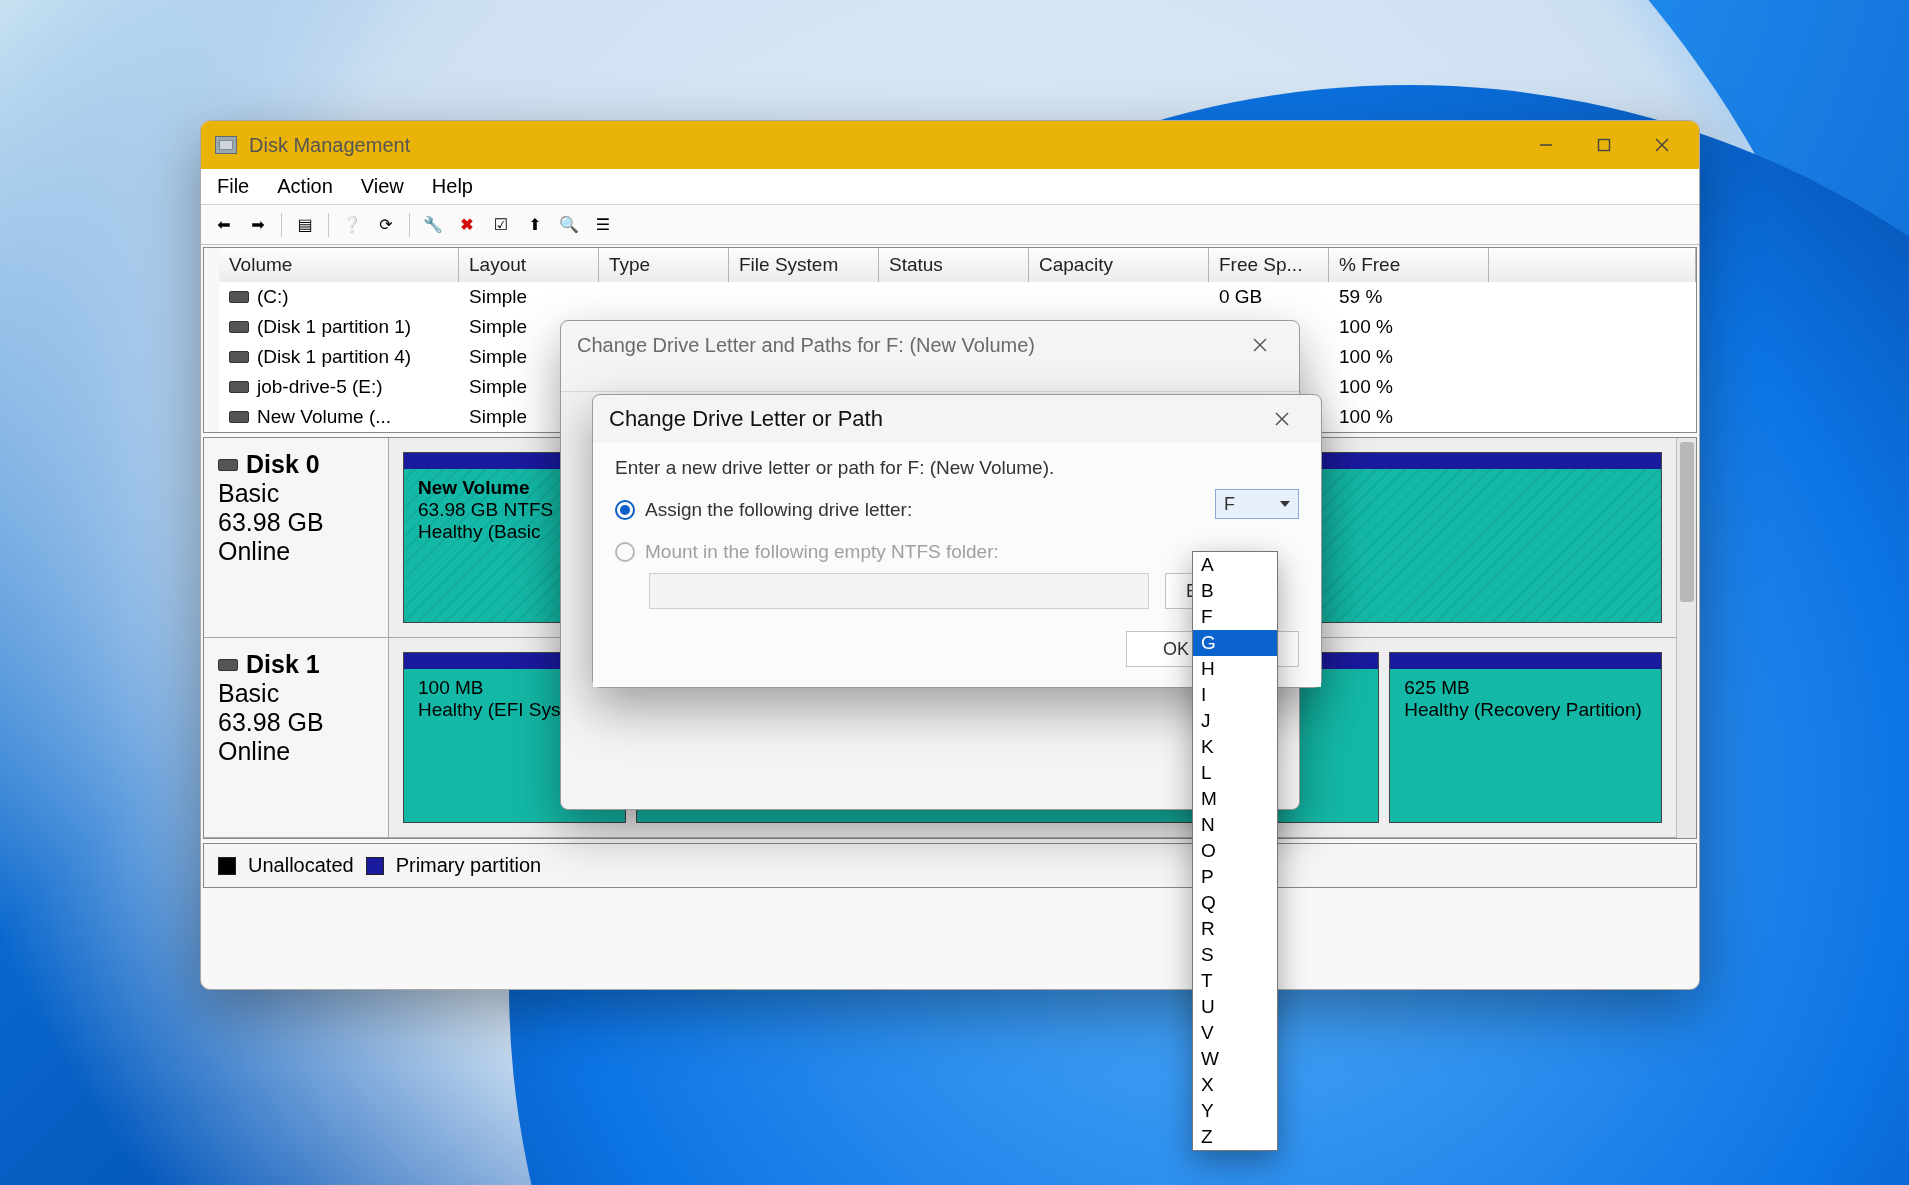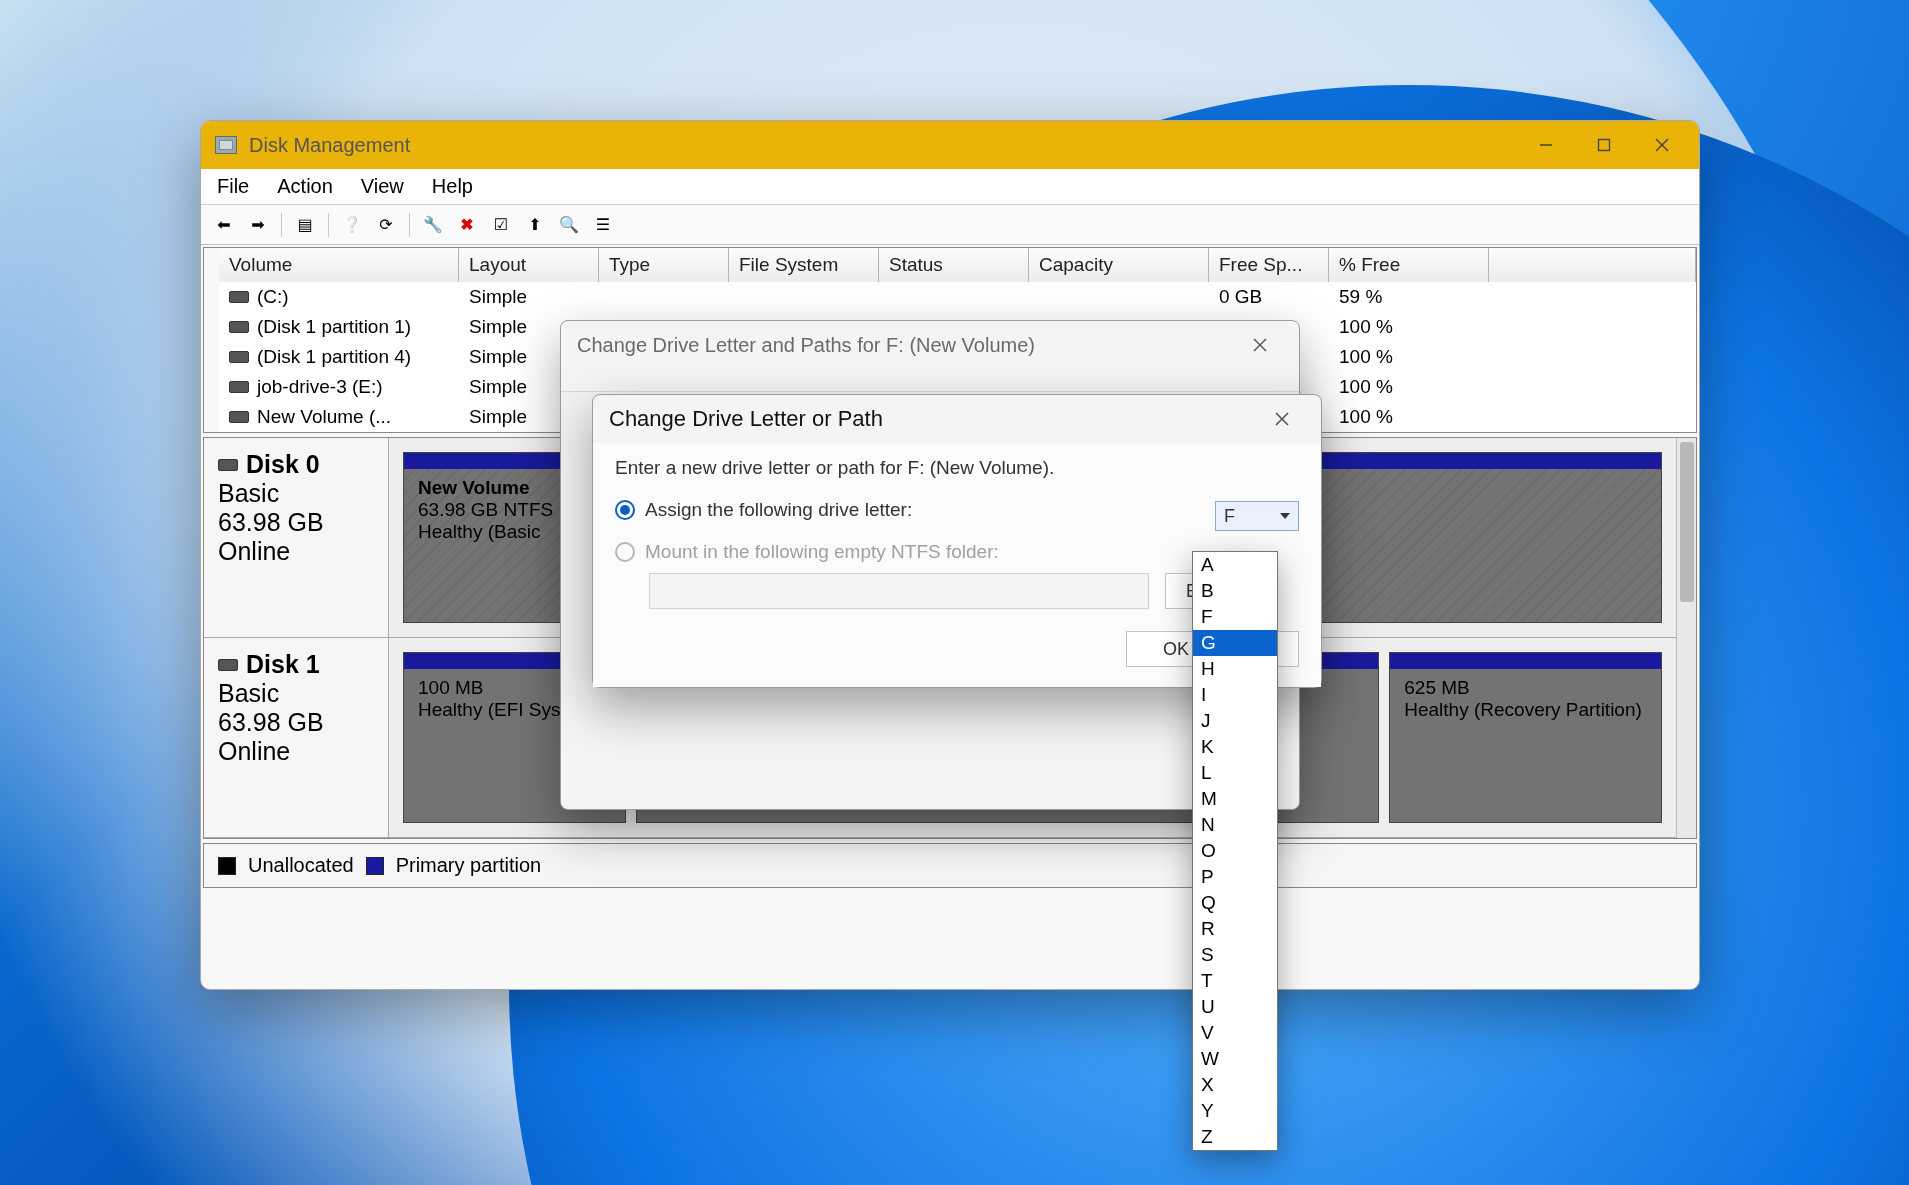--- a/index.html
+++ b/index.html
@@ -76,21 +76,21 @@
 
 
 .c-vol{width:240px}.c-lay{width:140px}.c-typ{width:130px}.c-fs{width:150px}.c-sta{width:150px}.c-cap{width:180px}.c-fre{width:120px}.c-pct{width:160px}.c-end{flex:1}
 
 
 .diskarea { margin:4px 2px 0 2px; border:1px solid #888; background:#eee; display:flex; flex-direction:column; }
 .diskrow { display:flex; min-height:200px; border-bottom:1px solid #aaa; position:relative; }
 .diskmeta { width:185px; padding:12px 14px; background:#f6f6f6; border-right:1px solid #aaa; font-size:25px; }
 .diskmeta .ttl { font-weight:700; display:flex; align-items:center; gap:8px; }
 .parts { flex:1; padding:14px; display:flex; gap:10px; }
-.part { background:#737373; border:1px solid #444; position:relative; padding:12px 14px; font-size:19px; }
+.part { background:#14b8a6; border:1px solid #444; position:relative; padding:12px 14px; font-size:19px; }
 .part .hdr { position:absolute; left:0; right:0; top:0; height:16px; background:#1a1a9e; }
 .part.hatched::after{
   content:""; position:absolute; inset:16px 0 0 0;
   background: repeating-linear-gradient(-45deg, rgba(0,0,0,0) 0 8px, rgba(0,0,0,.06) 8px 10px);
   pointer-events:none;
 }
 .part .inner{position:relative; margin-top:12px;}
 .scrollbar{ width:20px; background:#e8e8e8; border-left:1px solid #bbb; }
 .scrollbar .thumb{ background:#b8b8b8; width:14px; margin:4px auto; height:40%; border-radius:3px;}
 
@@ -242,21 +242,21 @@
           <div class="gc c-typ"></div>
           <div class="gc c-fs"></div>
           <div class="gc c-sta"></div>
           <div class="gc c-cap"></div>
           <div class="gc c-fre">MB</div>
           <div class="gc c-pct">100 %</div>
         </div>
         <div class="grow">
           <div class="gc c-vol first">
             <span class="diskicon"></span>
-            <span>job-drive-3 (E:)</span>
+            <span>job-drive-5 (E:)</span>
           </div>
           <div class="gc c-lay">Simple</div>
           <div class="gc c-typ"></div>
           <div class="gc c-fs"></div>
           <div class="gc c-sta"></div>
           <div class="gc c-cap"></div>
           <div class="gc c-fre">0 GB</div>
           <div class="gc c-pct">100 %</div>
         </div>
         <div class="grow">
@@ -367,21 +367,21 @@
     <div class="xbtn">
         <svg width="14" height="14" viewBox="0 0 14 14">
           <line x1="1" y1="1" x2="13" y2="13" stroke="currentColor" stroke-width="1.6"></line>
           <line x1="13" y1="1" x2="1" y2="13" stroke="currentColor" stroke-width="1.6"></line>
         </svg>
       </div>
   </div>
   <div class="dlgbody">
     <div style="margin-bottom:10px;">Enter a new drive letter or path for F: (New Volume).</div>
 
-    <div style="display:flex; align-items:flex-end; justify-content:space-between;">
+    <div style="display:flex; align-items:flex-start; justify-content:space-between;">
       <label class="radio">
         <span class="rc sel"></span>
         <span>Assign the following drive letter:</span>
       </label>
       <div class="combo">
         <span>F</span>
         <span class="arr"></span>
       </div>
     </div>
 

